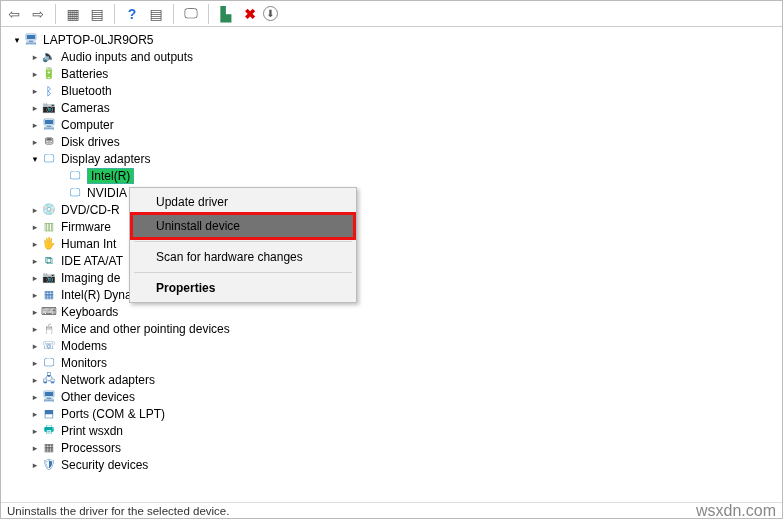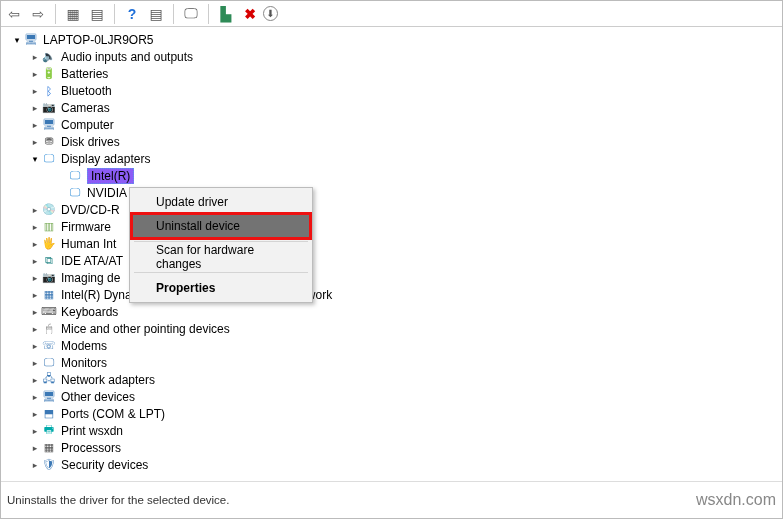--- a/index.html
+++ b/index.html
@@ -77,30 +77,30 @@
   .ico-mouse{ color:#555; }
   .ico-modem{ color:#3b78b5; }
   .ico-mon  { color:#3b78b5; }
   .ico-net  { color:#3b78b5; }
   .ico-other{ color:#3b78b5; }
   .ico-port { color:#3b78b5; }
   .ico-print{ color:#0aa; }
   .ico-proc { color:#555; }
   .ico-sec  { color:#3b78b5; }
   .sel {
-    background: #8b5cf6;
+    background: #22c55e;
     padding: 0 3px;
     border: 1px dotted #5a9ee8;
     display: inline-block;
   }
   .context-menu {
     position: absolute;
     left: 128px;
     top: 160px;
-    width: 184px;
+    width: 228px;
     background: #f2f2f2;
     border: 1px solid #bcbcbc;
     box-shadow: 2px 2px 4px rgba(0,0,0,.25);
     padding: 2px;
     z-index: 10;
   }
   .context-menu .item {
     height: 24px;
     display: flex; align-items: center;
     padding: 0 24px;
@@ -116,21 +116,21 @@
   }
   .context-menu .red-rect {
     position: absolute;
     left: -2px; right: -2px; top: -2px; bottom: -2px;
     border: 3px solid #e11;
     pointer-events: none;
   }
   .status {
     position: absolute;
     left: 0; right: 0; bottom: 0;
-    height: 37px;
+    height: 16px;
     border-top: 1px solid #ddd;
     background: #fff;
     font-size: 11.5px;
     padding: 2px 6px;
     color: #333;
     display: flex; align-items: center; justify-content: space-between;
   }
   .watermark {
     color: #888; font-size: 16px;
   }

